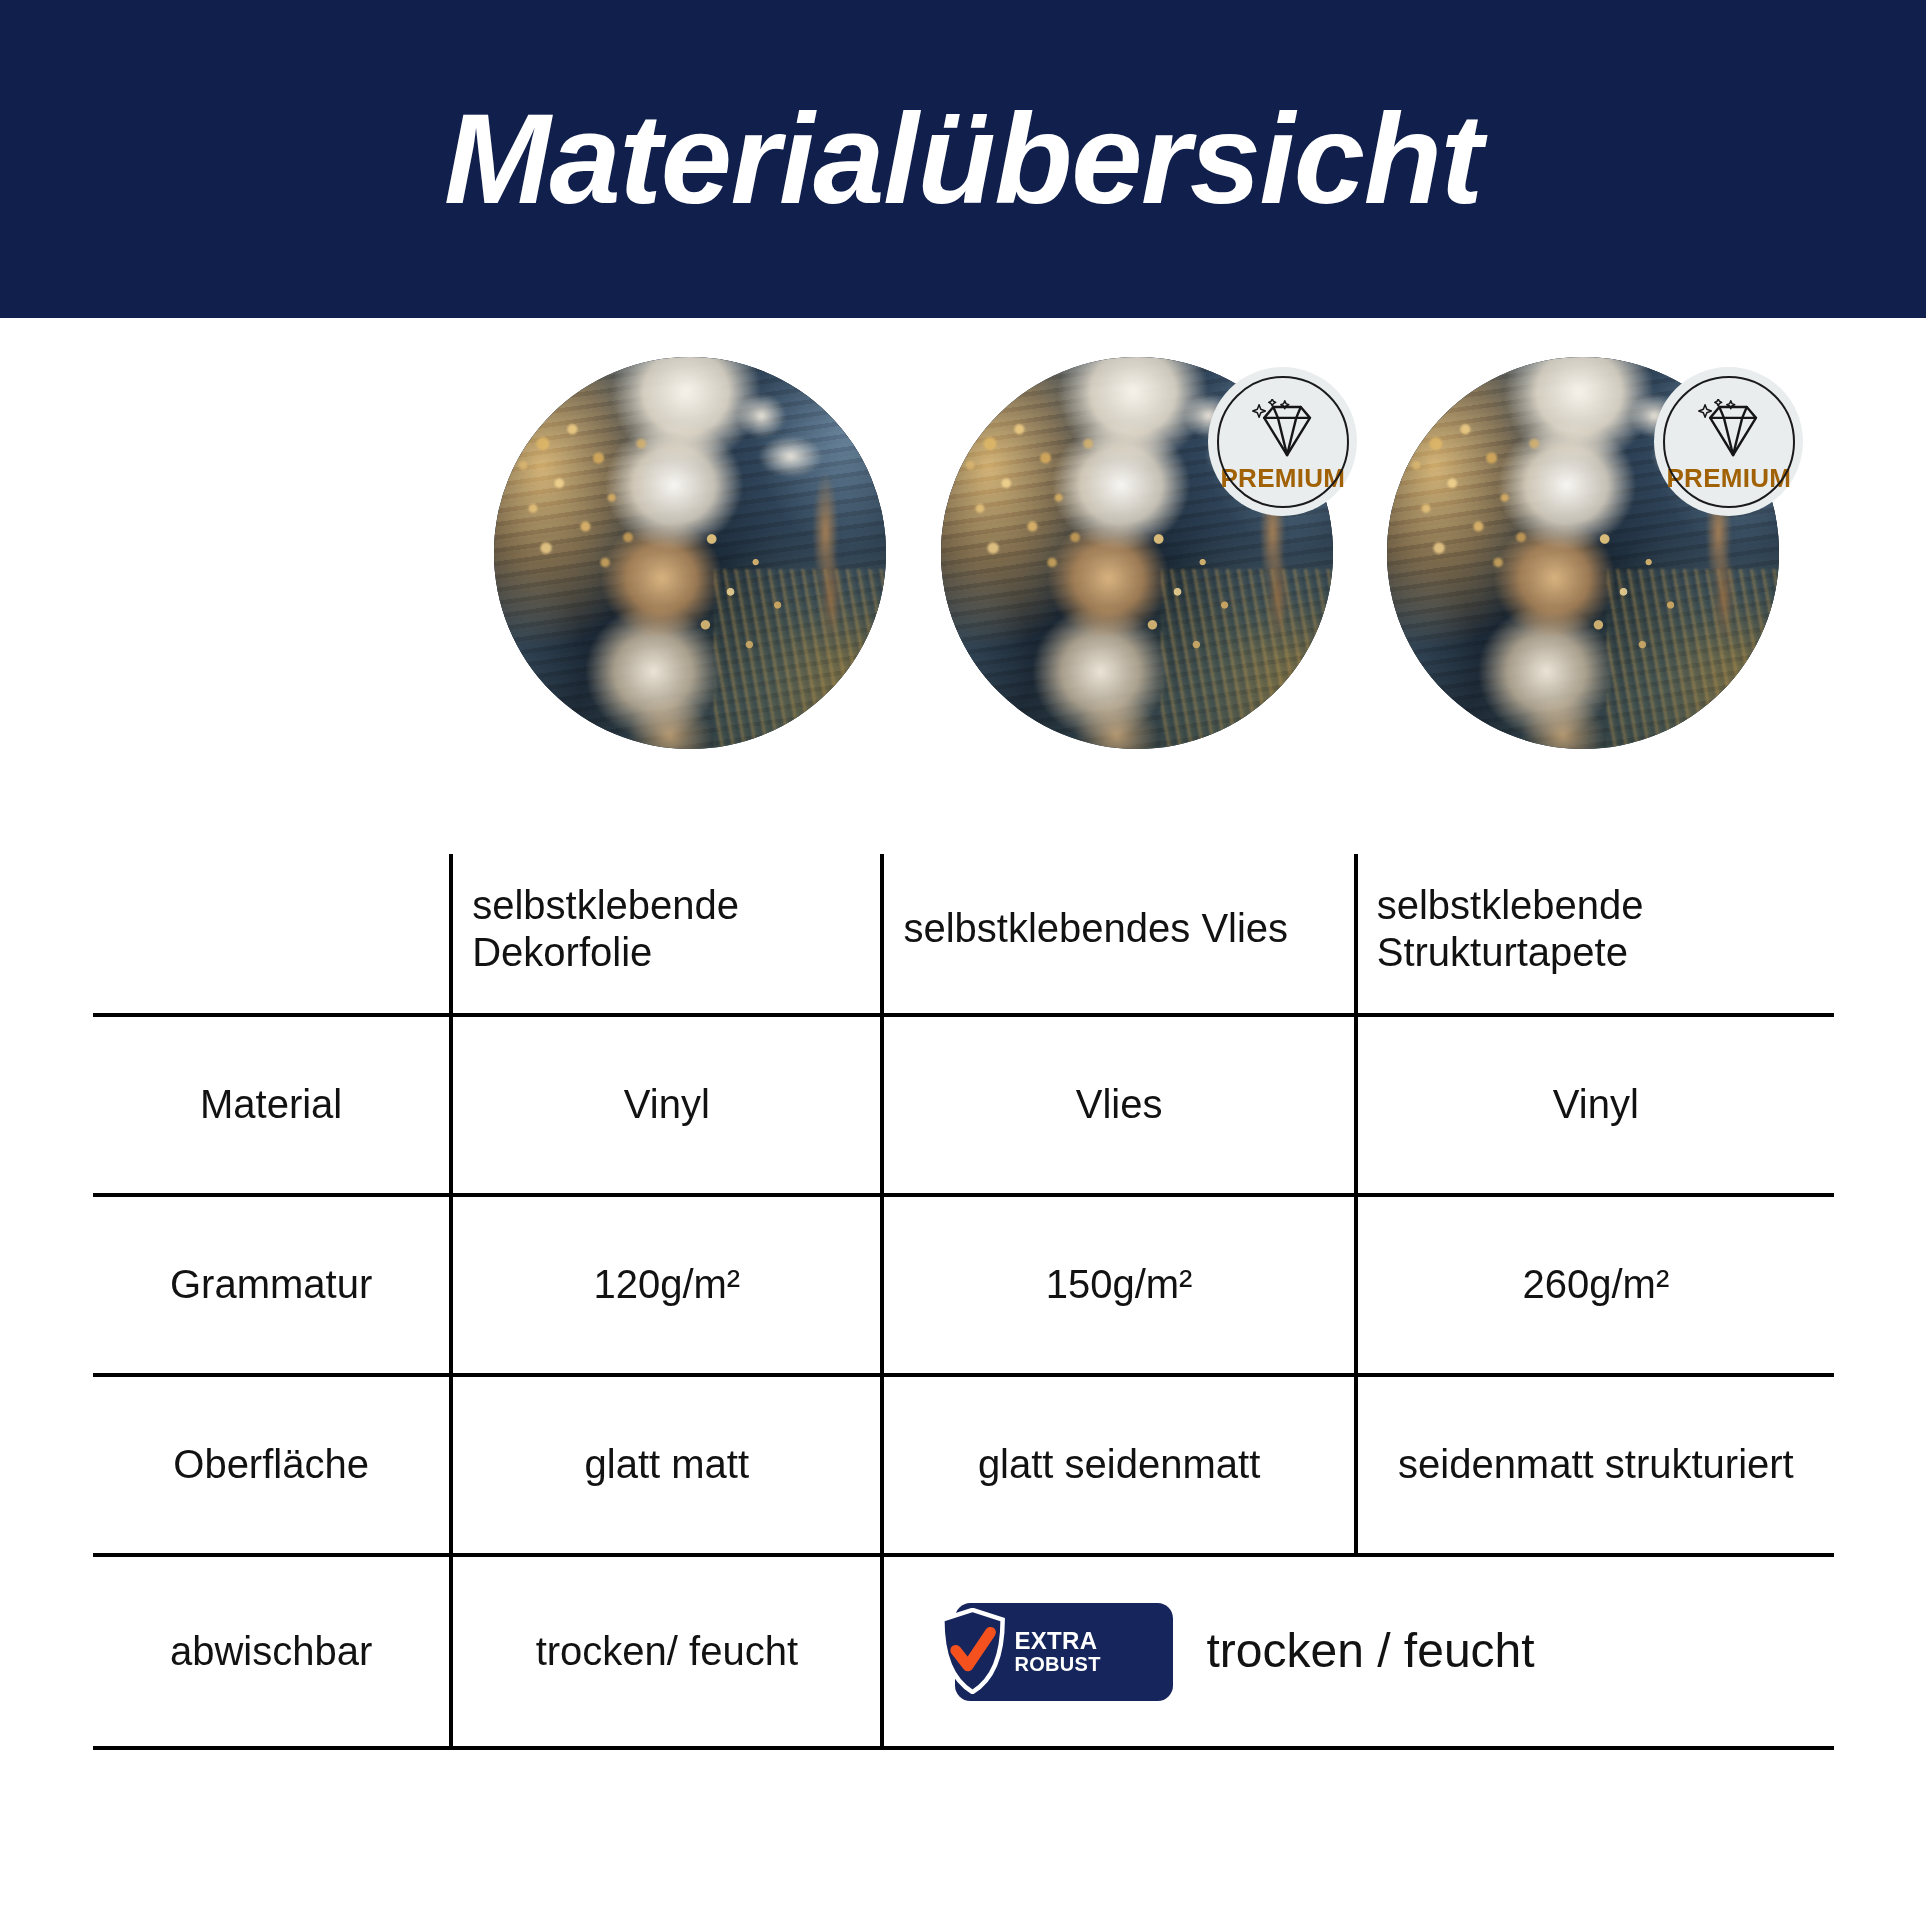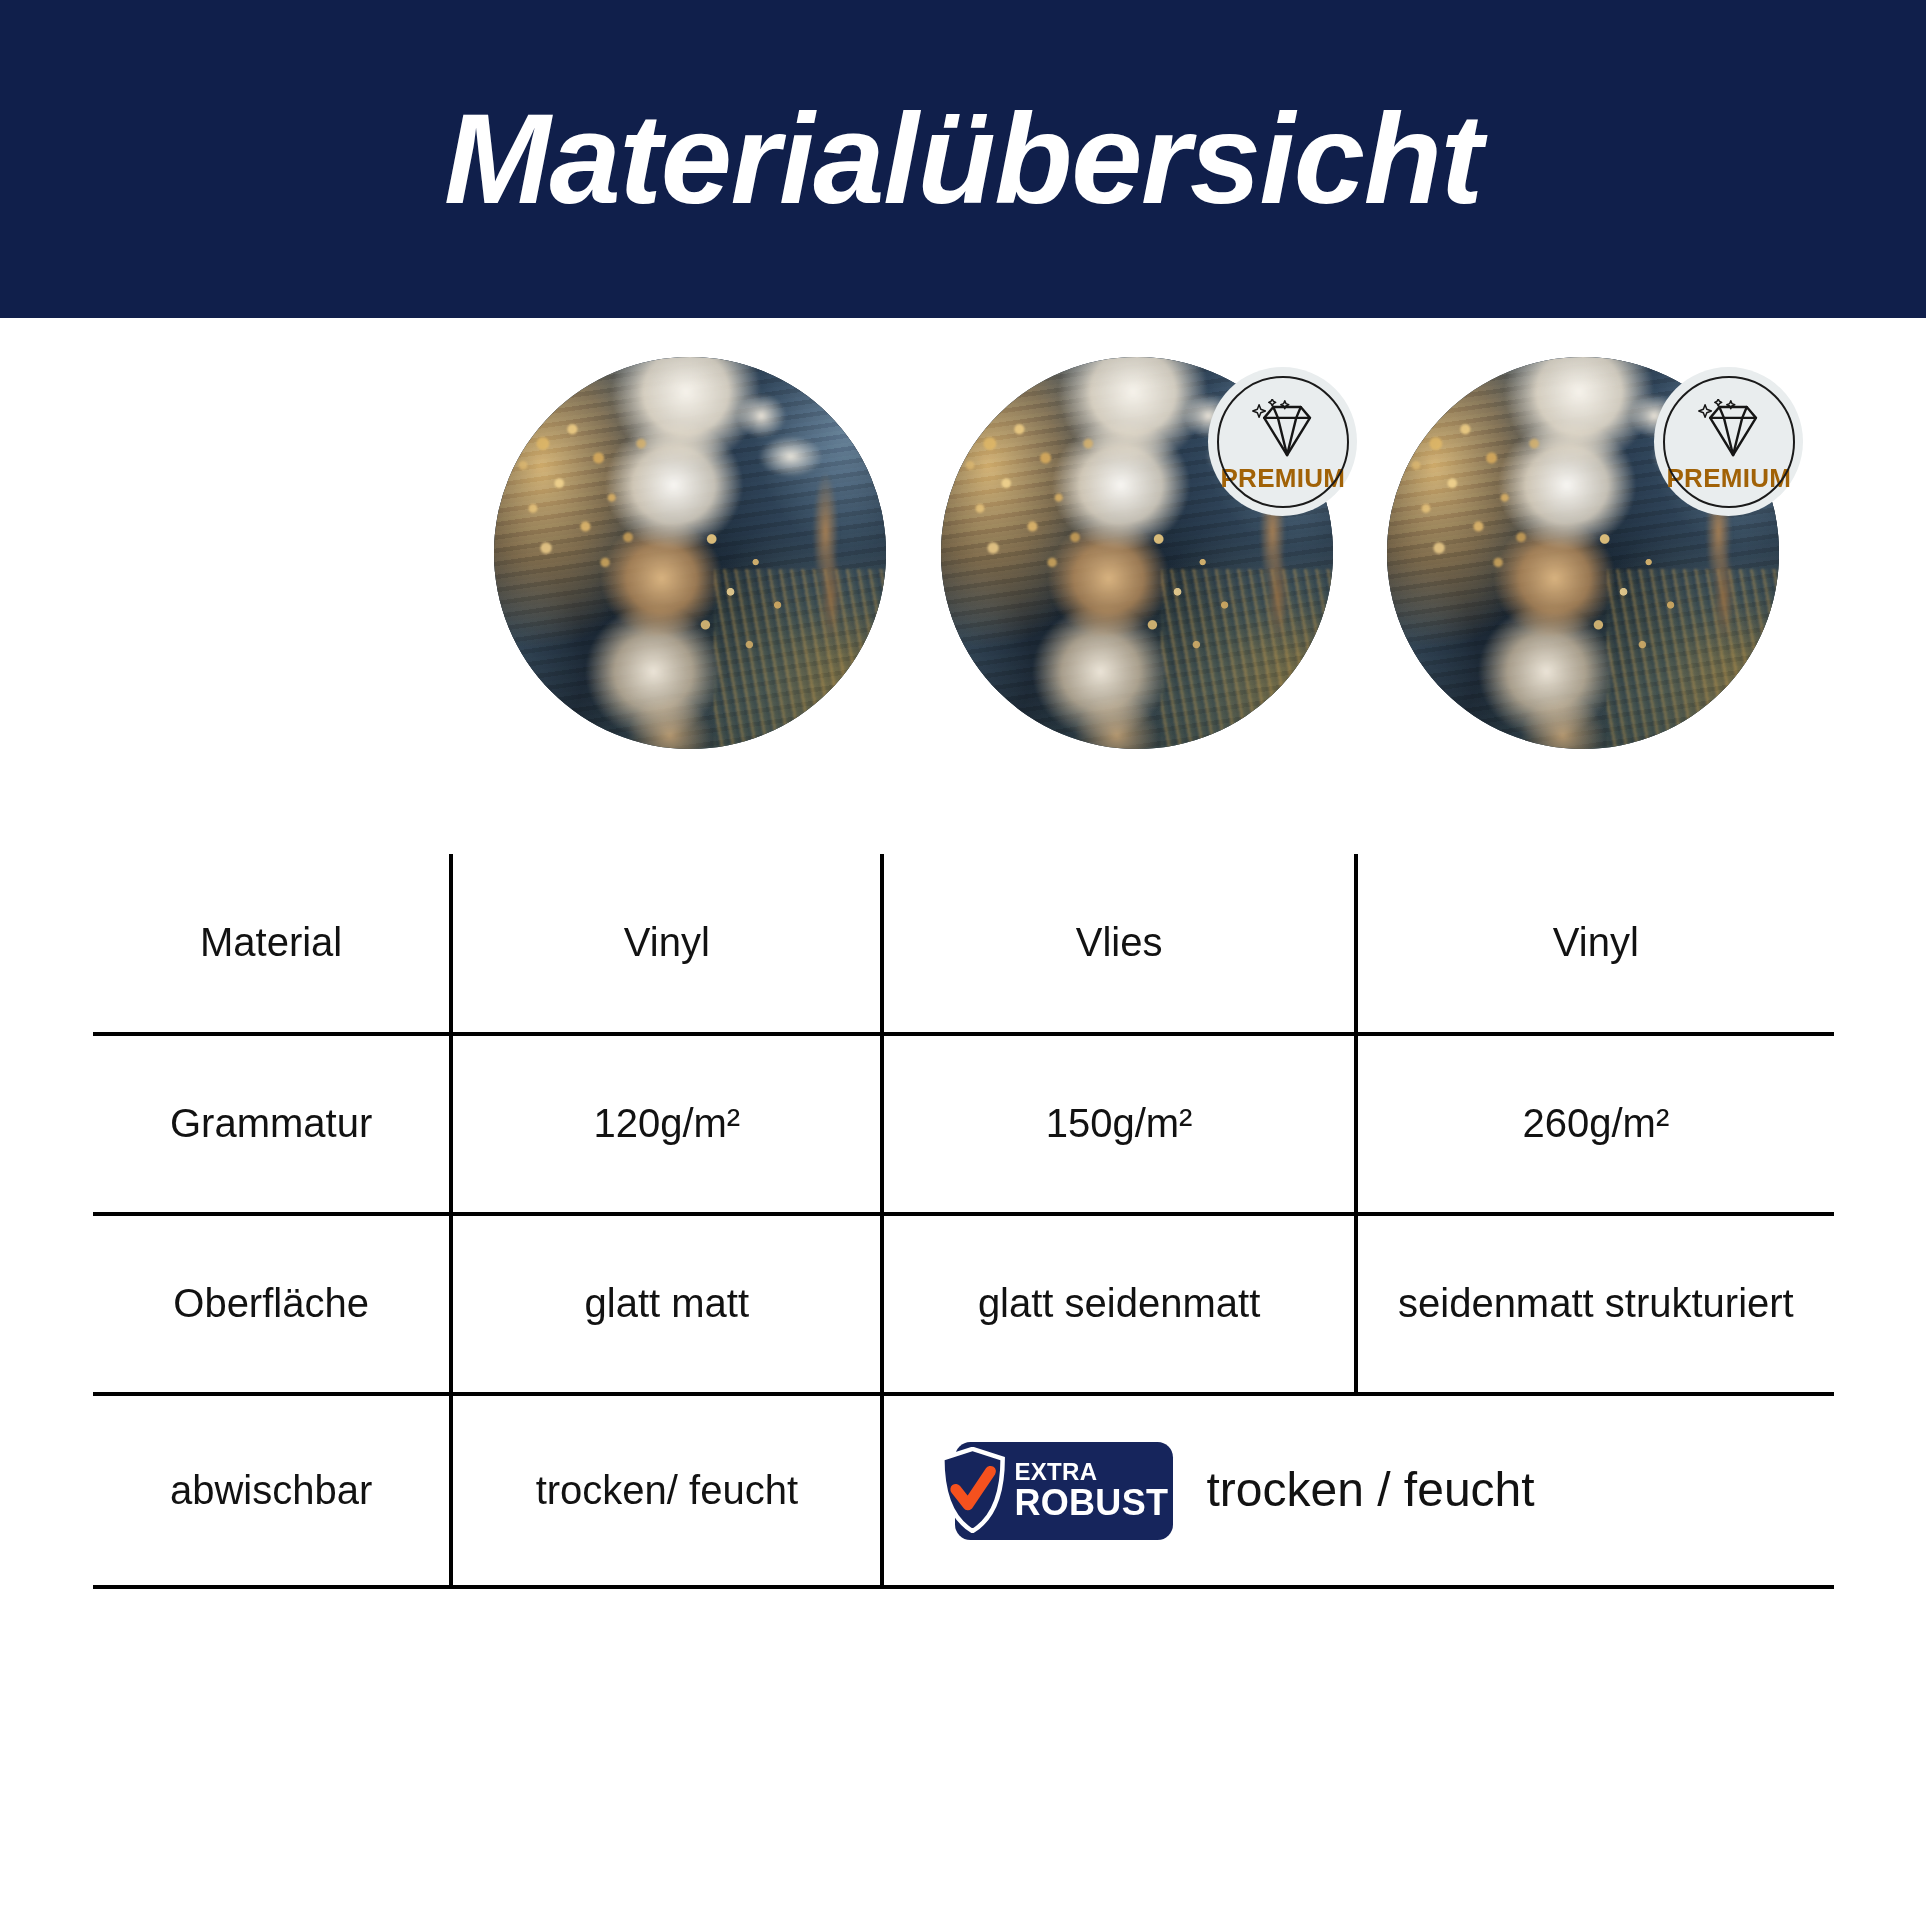--- a/index.html
+++ b/index.html
@@ -298,21 +298,21 @@
   }
   .robust-text {
     margin-left: 59px;
     color: #ffffff;
     font-family: "Liberation Sans", sans-serif;
     font-weight: bold;
     line-height: 1.03;
     text-align: left;
   }
   .robust-text .l1 { font-size: 24px; display: block; letter-spacing: 0.3px; }
-  .robust-text .l2 { font-size: 36px; display: block; letter-spacing: 0.3px; }
+  .robust-text .l2 { font-size: 20px; display: block; letter-spacing: 0.3px; }
 
   .merged-text {
     font-size: 48px;
     color: #121212;
     white-space: nowrap;
   }
 </style>
 </head>
 <body>
 
@@ -400,20 +400,26 @@
   <div class="table-wrap">
     <table class="spec">
       <colgroup>
         <col class="c-label">
           <col class="c-1">
           <col class="c-2">
           <col class="c-3">
       </colgroup>
       <tbody>
 
+        <tr class="head-row">
+          <td class="label-cell"></td>
+          <td class="head-cell">selbstklebende Dekorfolie</td>
+          <td class="head-cell">selbstklebendes Vlies</td>
+          <td class="head-cell">selbstklebende Strukturtapete</td>
+        </tr>
 
         <tr class="body-row">
           <td class="label-cell">Material</td>
           <td class="val-cell">Vinyl</td>
           <td class="val-cell">Vlies</td>
           <td class="val-cell">Vinyl</td>
         </tr>
 
         <tr class="body-row">
           <td class="label-cell">Grammatur</td>

